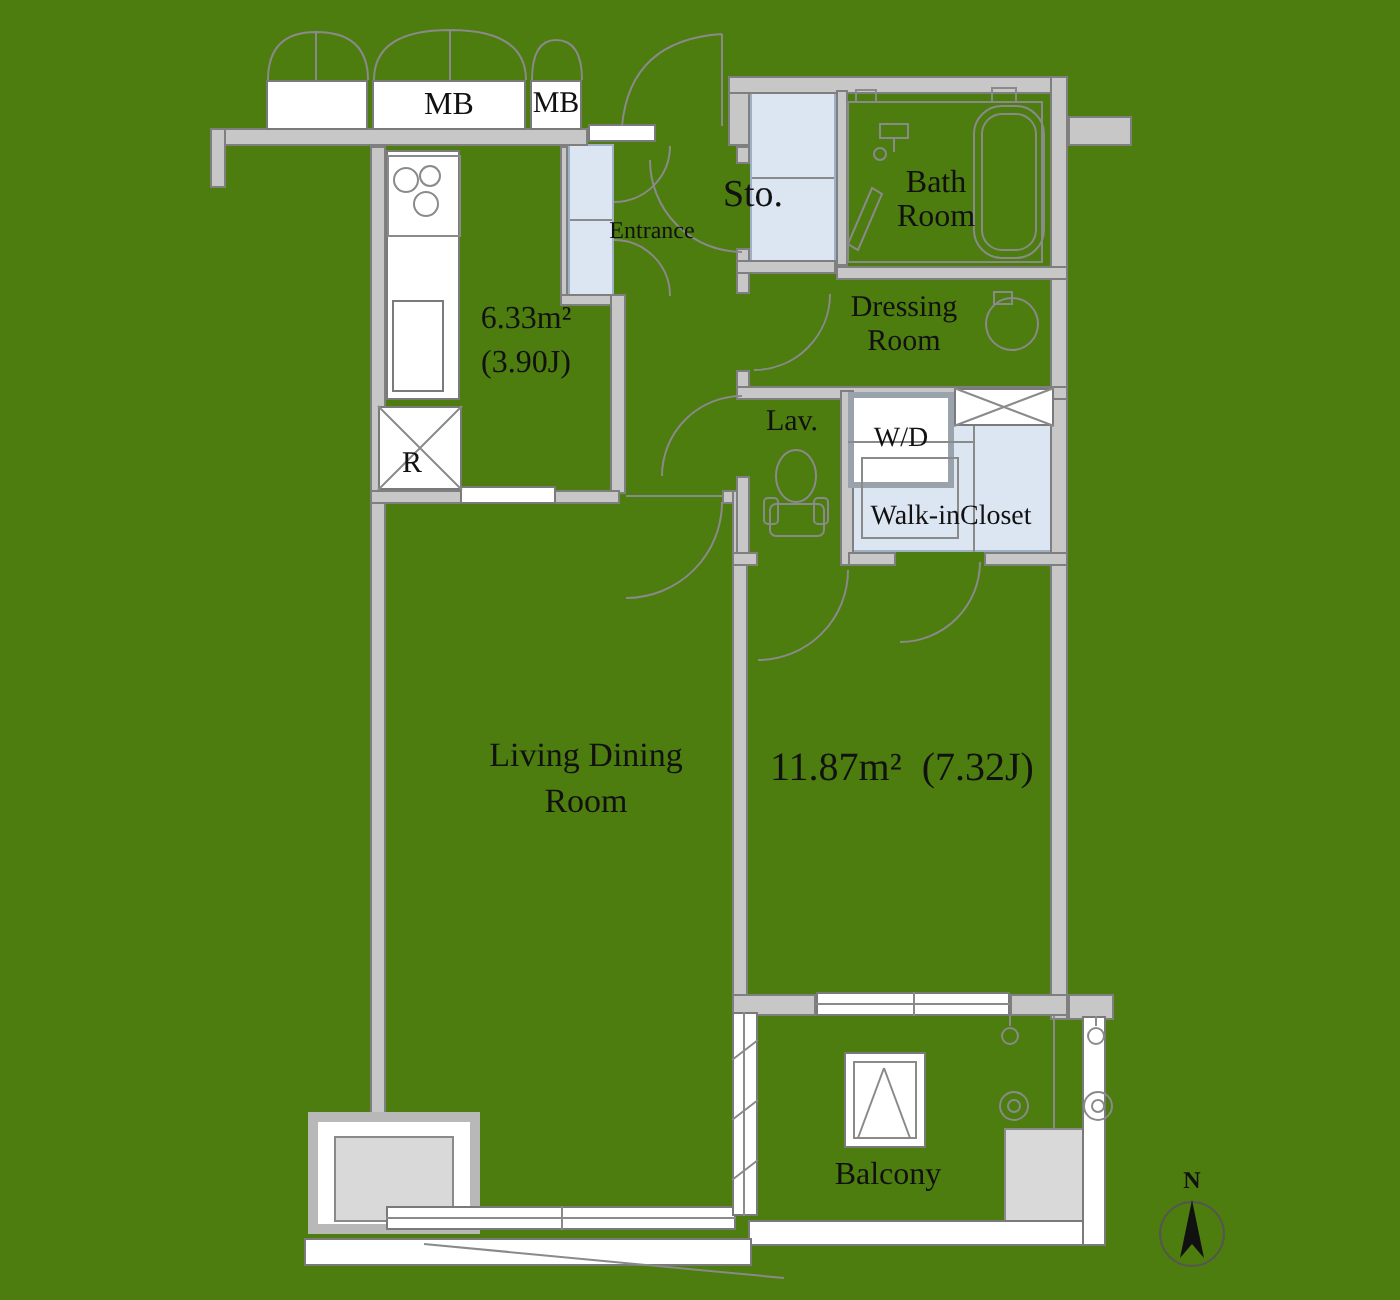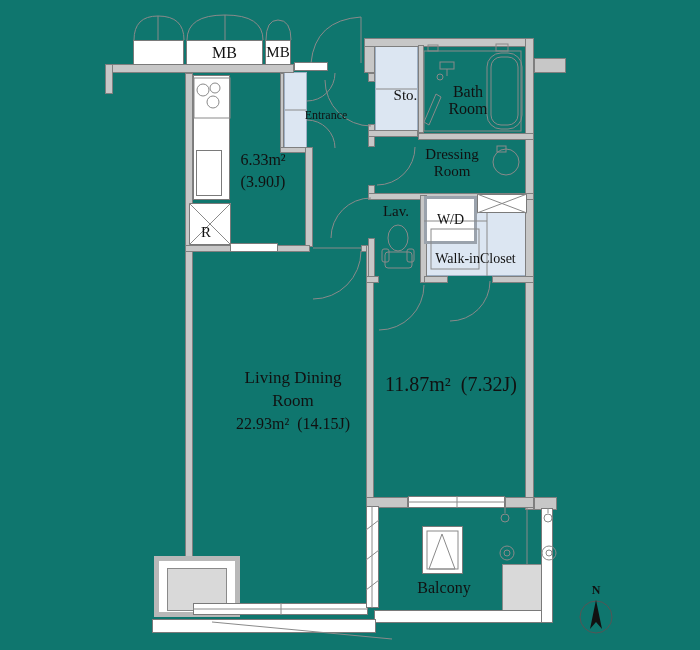--- a/index.html
+++ b/index.html
@@ -1,16 +1,16 @@
 <!DOCTYPE html>
 <html style="--wall: #c7c7c7; --wall_edge: #7f7f7f; --fixture_blue: #dce6f2; --unit_gray: #d9d9d9; --line: #8a8a8a; --text: #111111;"><head>
 <meta charset="utf-8">
 <style>
   html,body{margin:0;padding:0;background:#fff;}
-  #stage{position:relative;width:700px;height:650px;background:#0f766e;overflow:hidden;
+  #stage{position:relative;width:700px;height:650px;background:#4d7c0f;overflow:hidden;
          font-family:"Liberation Serif","DejaVu Serif",serif;}
   .w{position:absolute;background:var(--wall,#c7c7c7);border:1px solid var(--wall_edge,#7f7f7f);box-sizing:border-box;}
   .box{position:absolute;background:#fff;border:1px solid #7a7a7a;box-sizing:border-box;}
   .blue{position:absolute;background:var(--fixture_blue,#dce6f2);border:1px solid #9fb0c4;box-sizing:border-box;}
   .gray{position:absolute;background:var(--unit_gray,#d9d9d9);border:1px solid #8a8a8a;box-sizing:border-box;}
   .lbl{position:absolute;color:var(--text,#111);text-align:center;line-height:1.25;}
   svg.overlay{position:absolute;left:0;top:0;pointer-events:none;}
 </style>
 </head>
 <body>
@@ -164,21 +164,21 @@
     <g>
       <circle cx="596" cy="617" r="16" stroke="#555"></circle>
       <polygon points="596,600 590,629 596,622 602,629" fill="#111" stroke="none"></polygon>
     </g>
   </svg>
 
   <div class="lbl" style="left:186px;top:40px;width:77px;height:25px;font-size:16px;line-height:25px"><span>MB</span></div>
   <div class="lbl" style="left:263px;top:40px;width:30px;height:25px;font-size:15px;line-height:25px"><span>MB</span></div>
 
   <div class="lbl" style="left:288px;top:108px;width:76px;font-size:12px"><span>Entrance</span></div>
-  <div class="lbl" style="left:384px;top:86px;width:43px;font-size:15px"><span>Sto.</span></div>
+  <div class="lbl" style="left:355px;top:86px;width:43px;font-size:19px"><span>Sto.</span></div>
 
   <div class="lbl" style="left:428px;top:84px;width:80px;font-size:16px;line-height:1.05">
     <div>Bath</div>
       <div>Room</div>
   </div>
 
   <div class="lbl" style="left:400px;top:146px;width:104px;font-size:15px;line-height:1.15">
     <div>Dressing</div>
       <div>Room</div>
   </div>
@@ -190,21 +190,20 @@
   <div class="lbl" style="left:203px;top:149px;width:120px;font-size:17px;line-height:1.4">
     <div style="font-size:16px">6.33m²</div>
     <div style="font-size:16px">(3.90J)</div>
   </div>
 
   <div class="lbl" style="left:193px;top:223px;width:26px;font-size:15px"><span>R</span></div>
 
   <div class="lbl" style="left:193px;top:367px;width:200px;font-size:17px;line-height:1.35">
     <div>Living Dining</div>
     <div>Room</div>
-    <div style="font-size:16px">22.93m²&nbsp;&nbsp;(14.15J)</div>
   </div>
 
   <div class="lbl" style="left:361px;top:370px;width:180px;font-size:17px;line-height:1.4">
     <div style="font-size:20px">11.87m²&nbsp;&nbsp;(7.32J)</div>
   </div>
 
   <div class="lbl" style="left:404px;top:578px;width:80px;font-size:16px"><span>Balcony</span></div>
 
   <div class="lbl" style="left:586px;top:583px;width:20px;font-size:12px;font-weight:600"><span>N</span></div>
 

